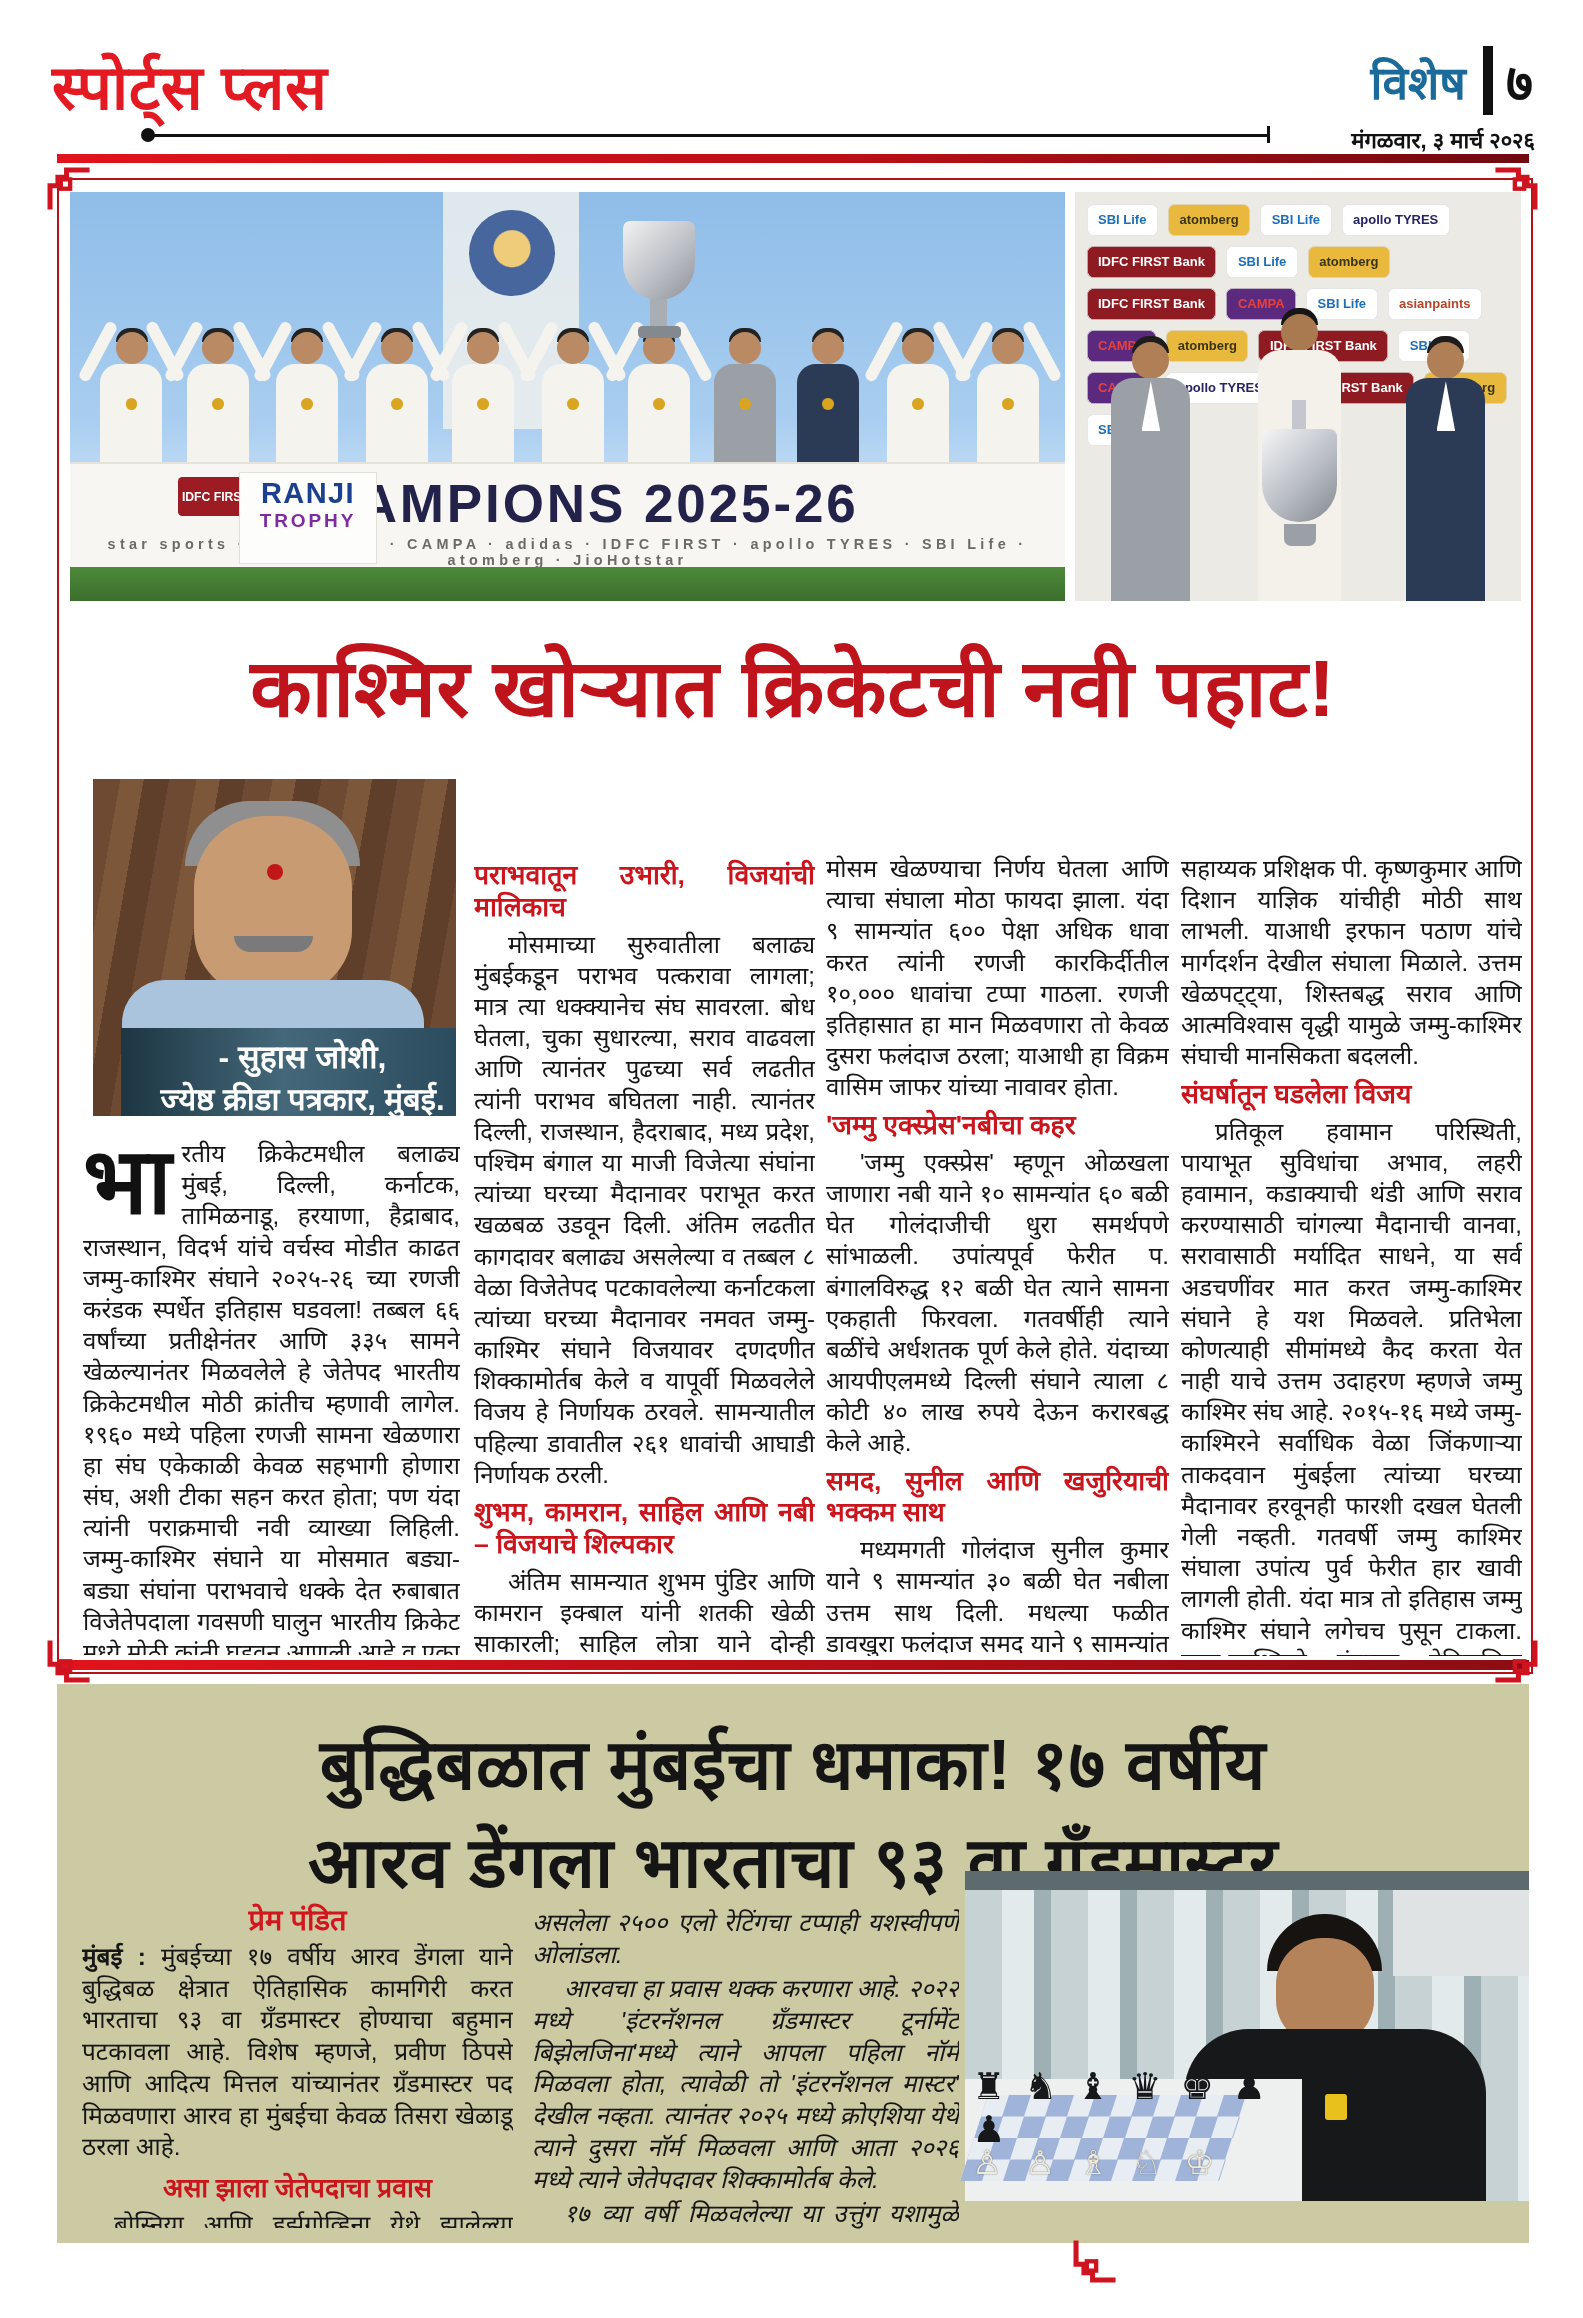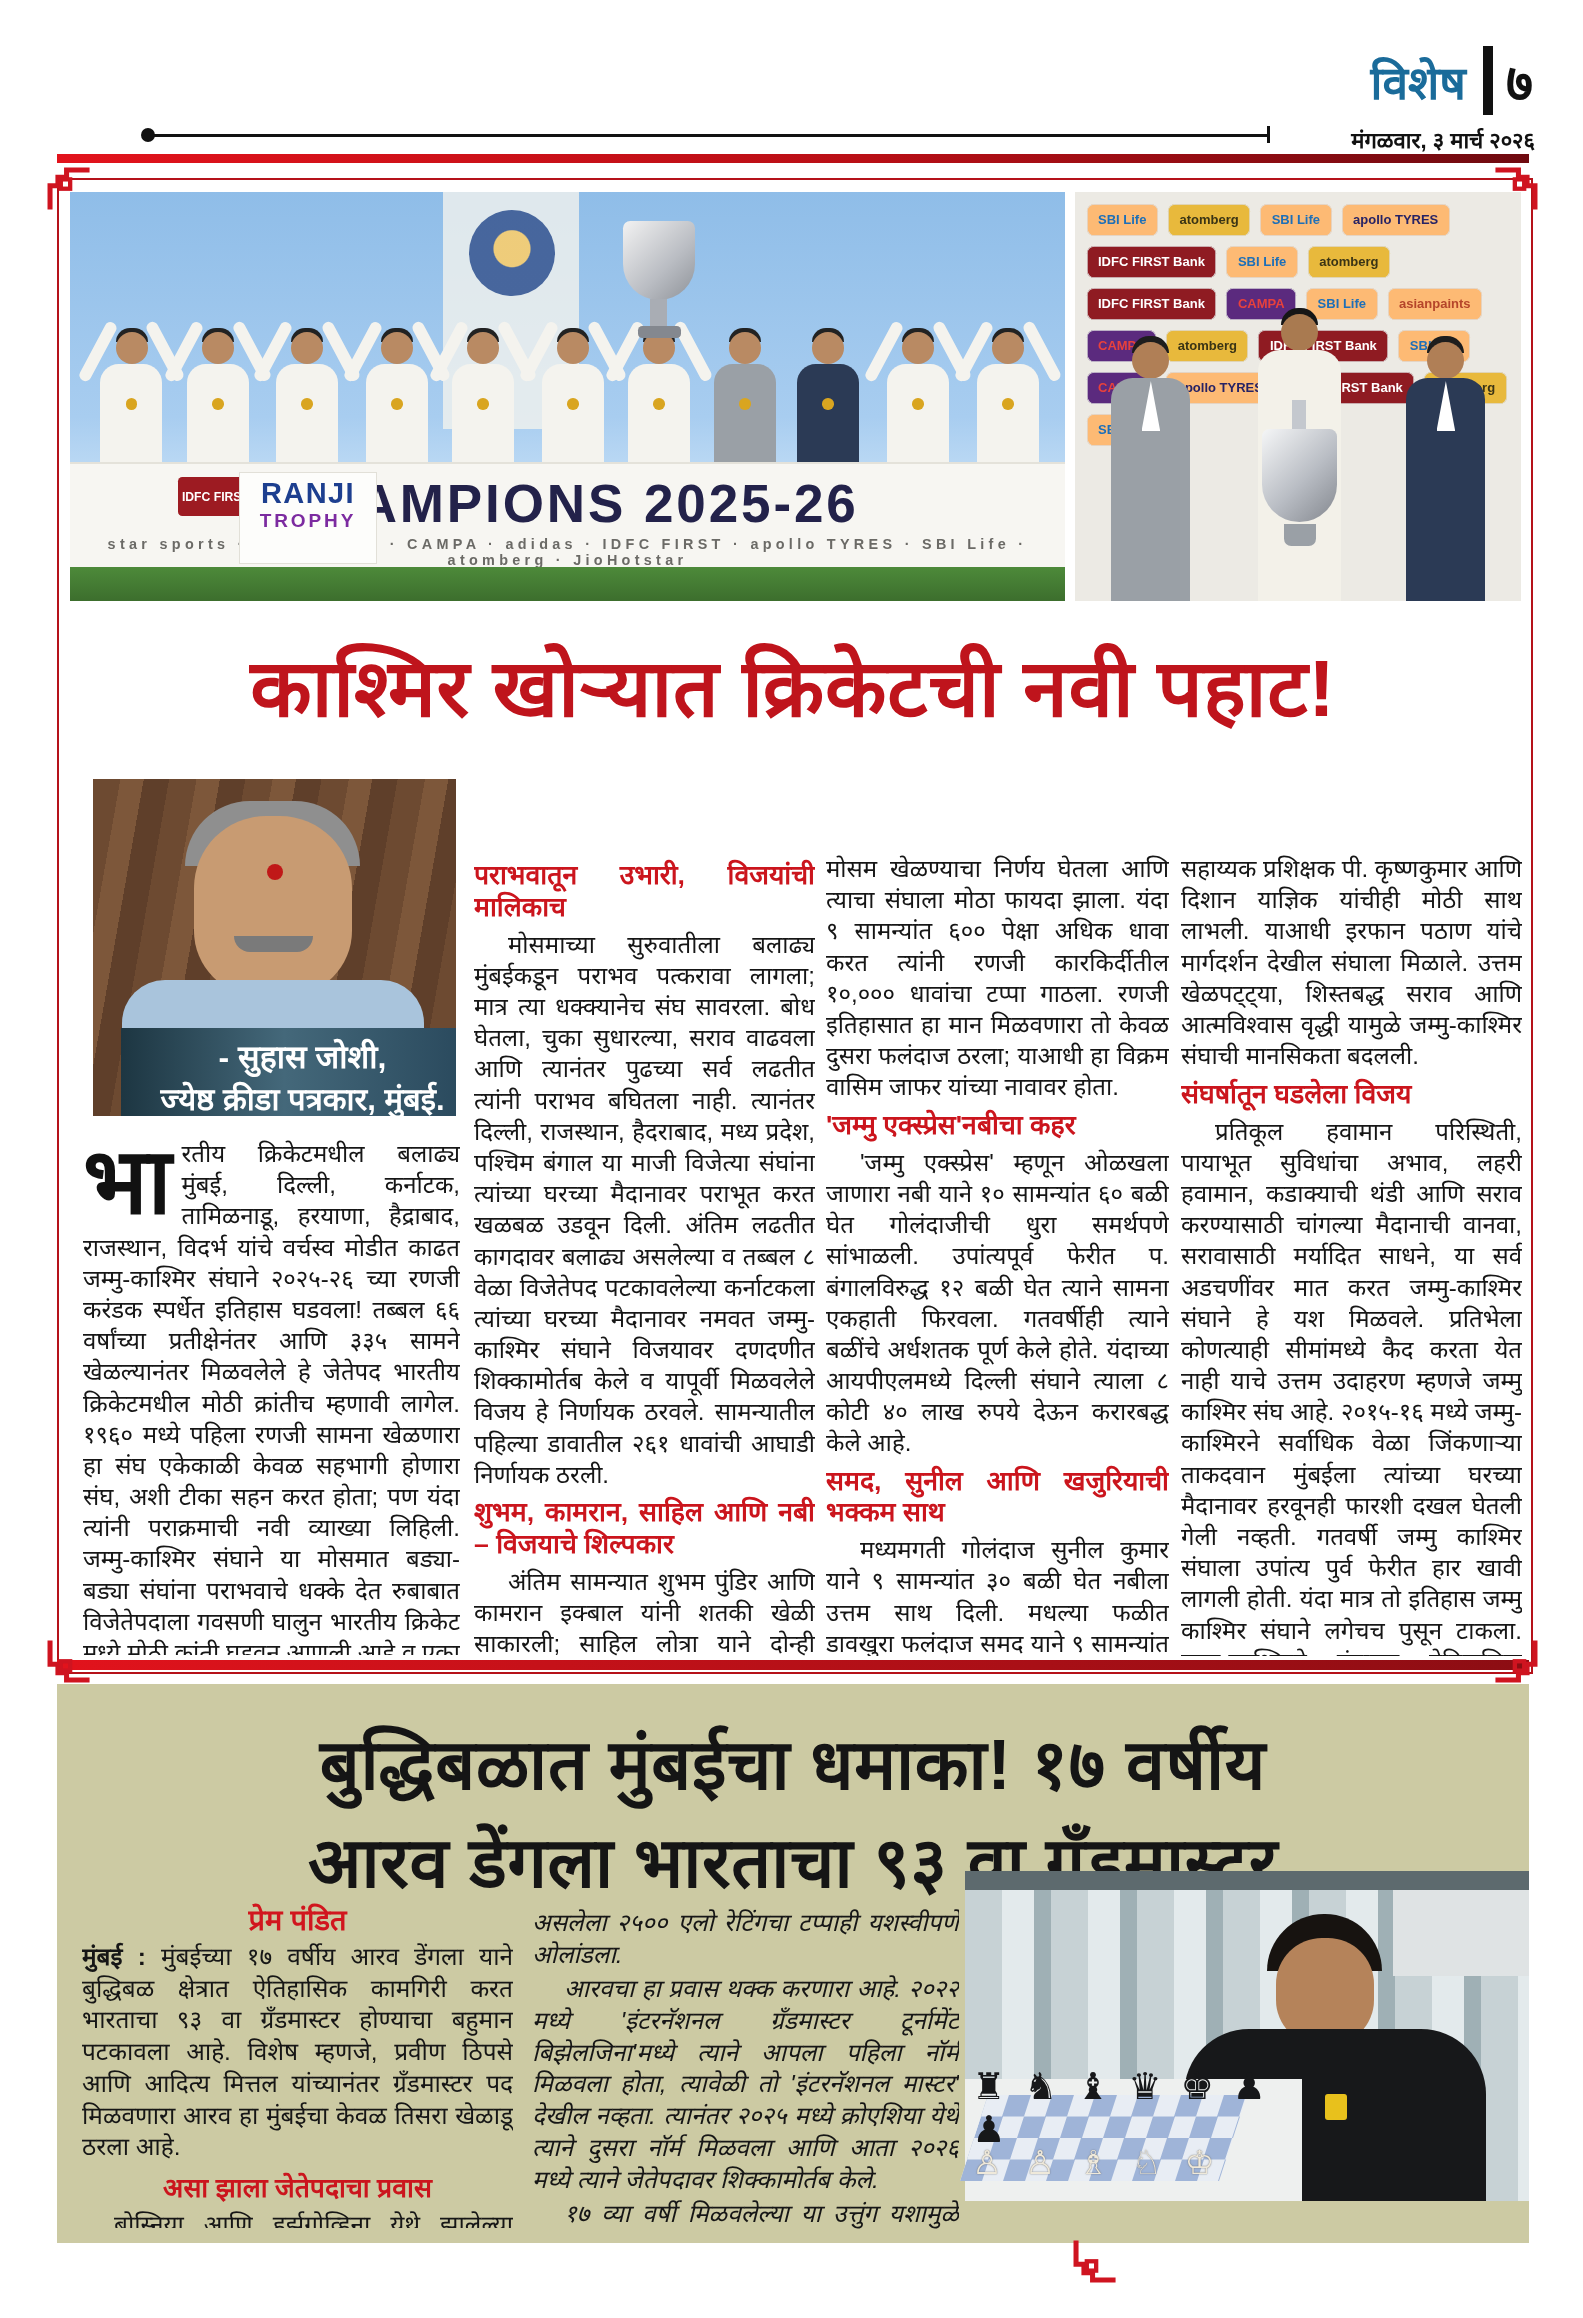--- a/index.html
+++ b/index.html
@@ -57,21 +57,21 @@
   .player.suit-navy .torso{background:#2b3a55;}
   .big-trophy{position:absolute;width:86px;height:136px;}
   .big-trophy .cup{position:absolute;left:7.2px;top:0;width:72px;height:79px;border-radius:10px 10px 50px 50px;
                    background:linear-gradient(135deg,#f2f2f2,#b9bcc2 60%,#8e9298);}
   .big-trophy .stem{position:absolute;left:34px;top:78px;width:17px;height:29px;background:#a9adb4;}
   .big-trophy .base{position:absolute;left:21.5px;top:105px;width:43px;height:11.5px;border-radius:4.3px;background:#84888f;}
 
   .trophy-photo{left:1075px;top:192px;width:446px;height:409px;background:#eceae4;}
   .pill-wall{position:absolute;left:0;top:0;width:100%;height:100%;display:flex;flex-wrap:wrap;gap:10px;padding:11.5px;box-sizing:border-box;align-content:flex-start;}
   .pill{height:32px;border-radius:7.2px;display:flex;align-items:center;justify-content:center;
-        padding:0 11.5px;font-size:13px;font-weight:800;background:#fdba74;color:#333;box-shadow:0 0 0 0.7px #ddd inset;}
+        padding:0 11.5px;font-size:13px;font-weight:800;background:#ffffff;color:#333;box-shadow:0 0 0 0.7px #ddd inset;}
   .pill-sbi-life{color:#1d6fb8;}
   .pill-campa{background:#5b2a7e;color:#e8413c;}
   .pill-idfc-first-bank{background:#8f1b22;color:#fff;}
   .pill-atomberg{background:#e8b93c;color:#3a3415;}
   .pill-apollo-tyres{color:#272365;}
   .pill-asianpaints{color:#b5452a;}
   .trio{position:absolute;left:0;bottom:0;width:100%;height:302px;}
   .suit-man{position:absolute;bottom:0;width:108px;height:259px;}
   .suit-man .head{position:absolute;left:35px;top:0;width:37px;height:37px;border-radius:50%;background:#b07f56;}
   .suit-man .hair{position:absolute;left:35px;top:-5.7px;width:37px;height:17px;border-radius:18.7px 18.7px 0 0;background:#1d1d1d;}
@@ -147,20 +147,21 @@
   .chess-board{position:absolute;left:8.6px;bottom:20px;width:259px;height:86px;transform:skewX(-18deg);
       background:repeating-conic-gradient(#9fb4d8 0% 25%,#e8edf4 0% 50%) 0 0/43px 43px;}
   .chess-pieces{position:absolute;left:7.2px;bottom:50px;width:302px;font-size:37px;color:#17181a;letter-spacing:4.3px;}
   .chess-pieces.white-row{bottom:18.7px;color:#efe9da;text-shadow:0 0 1.4px #555;font-size:33px;letter-spacing:7.2px;}
 </style>
 </head>
 <body>
 
 <div class="page">
 
+  <div class="abs masthead-title">स्पोर्ट्स प्लस</div>
   <div class="abs section-wrap">
     <span class="section-label">विशेष</span><span class="section-divider"></span><span class="page-number">७</span>
   </div>
   <div class="abs issue-date">मंगळवार, ३ मार्च २०२६</div>
   <div class="abs masthead-rule"></div>
   <div class="abs masthead-rule-dot"></div>
   <div class="abs masthead-rule-tick"></div>
   <div class="abs top-red-rule"></div>
 
   <div class="abs main-box"></div>

